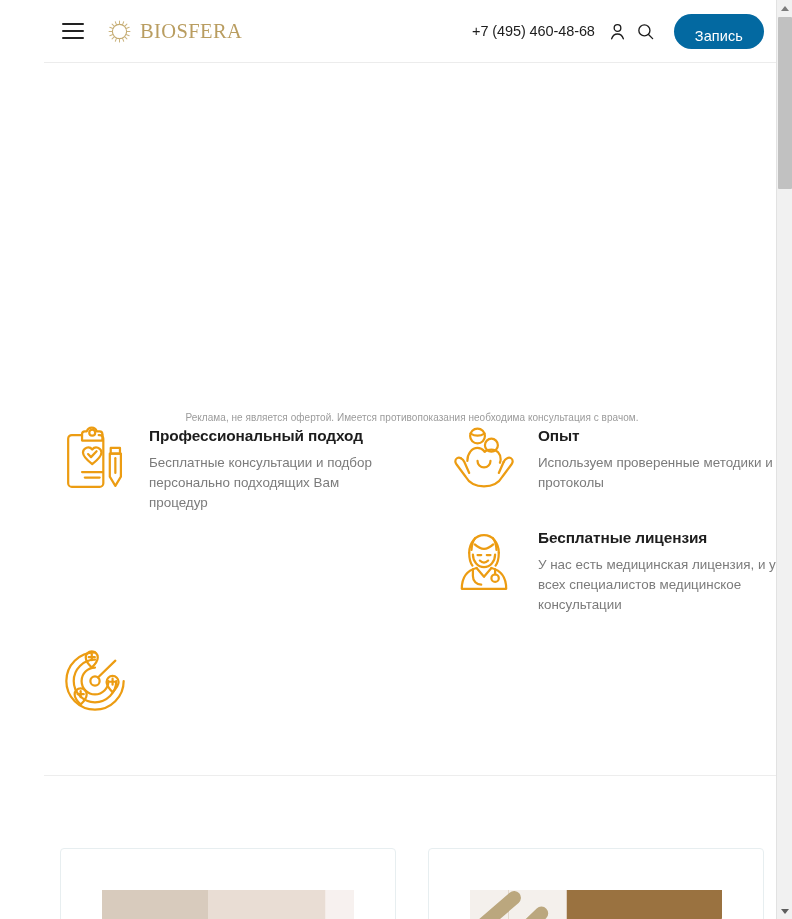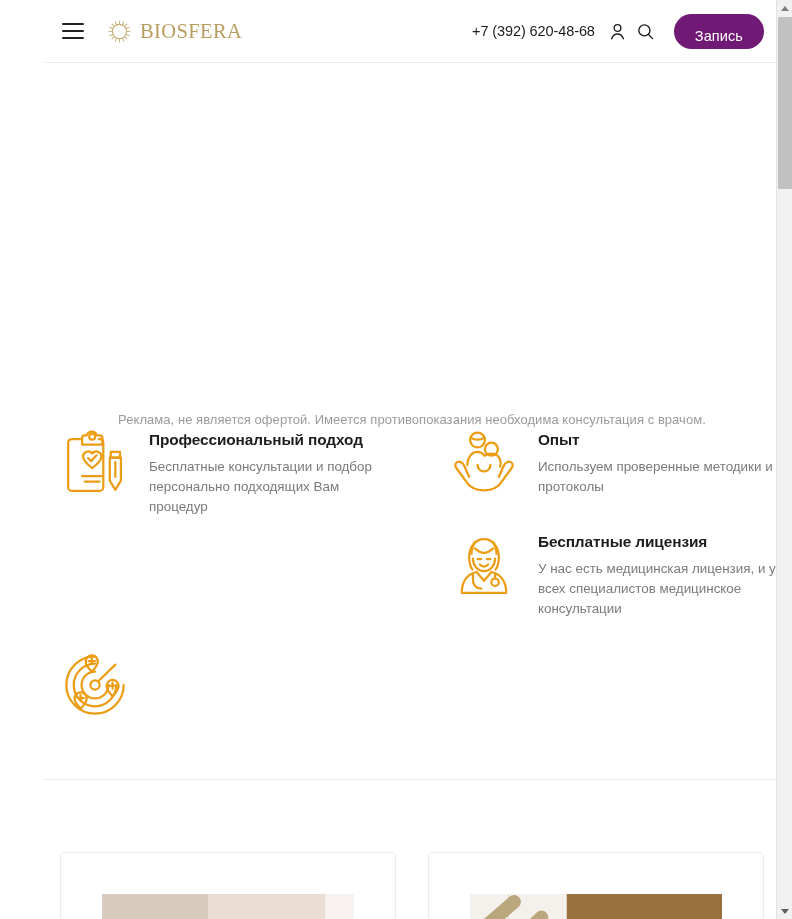--- a/index.html
+++ b/index.html
@@ -90,21 +90,21 @@
     height: 24px;
     display: flex;
     align-items: center;
     justify-content: center;
     cursor: pointer;
     flex: 0 0 auto;
     margin-right: 4px;
   }
   .cta-button {
     margin-left: 12px;
-    background: #701a75;
+    background: #0369a1;
     color: #ffffff;
     border: none;
     border-radius: 20px;
     height: 35px;
     padding: 14px 21px;
     font-size: 14.5px;
     font-family: "Liberation Sans", sans-serif;
     cursor: pointer;
     white-space: nowrap;
     letter-spacing: 0.1px;
@@ -112,21 +112,21 @@
 
   
   .hero {
     height: 343px;
     background: #ffffff;
   }
 
   
   .disclaimer {
     text-align: center;
-    font-size: 13px;
+    font-size: 10px;
     color: #9b9b9b;
     letter-spacing: 0.05px;
     padding: 0 20px;
     margin-top: 6px;
   }
 
   
   .features {
     position: relative;
     padding: 20px 0 0 0;
@@ -270,21 +270,21 @@
             <line x1="29.8" y1="24.4" x2="34.4" y2="26.2"></line>
             <line x1="5.6" y1="26.2" x2="10.2" y2="24.4"></line>
             <line x1="29.8" y1="15.6" x2="34.4" y2="13.8"></line>
           </g>
         </svg>
         <span class="brand-text">BIOSFERA</span>
       </div>
 
       <div class="header-spacer"></div>
 
-      <a class="phone">+7 (392) 620-48-68</a>
+      <a class="phone">+7 (495) 460-48-68</a>
 
       <div class="icon-btn">
         <svg width="19" height="19" viewBox="0 0 24 24" fill="none" stroke="#1d1d1d" stroke-width="1.7" stroke-linecap="round">
           <circle cx="12" cy="7.6" r="4.2"></circle>
           <path d="M4.6 21.2c1.3-4 4.1-6 7.4-6s6.1 2 7.4 6"></path>
         </svg>
       </div>
 
       <div class="icon-btn">
         <svg width="19" height="19" viewBox="0 0 24 24" fill="none" stroke="#1d1d1d" stroke-width="1.7" stroke-linecap="round">

